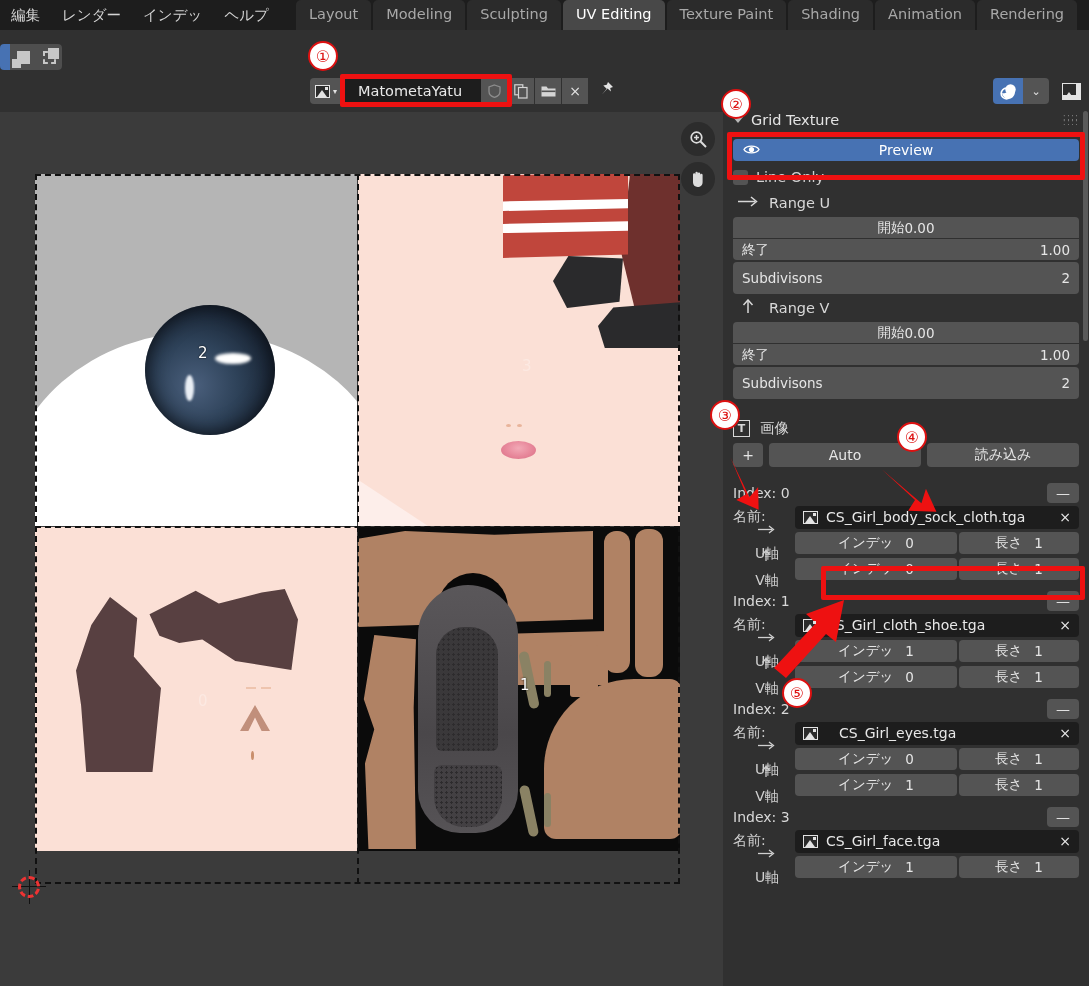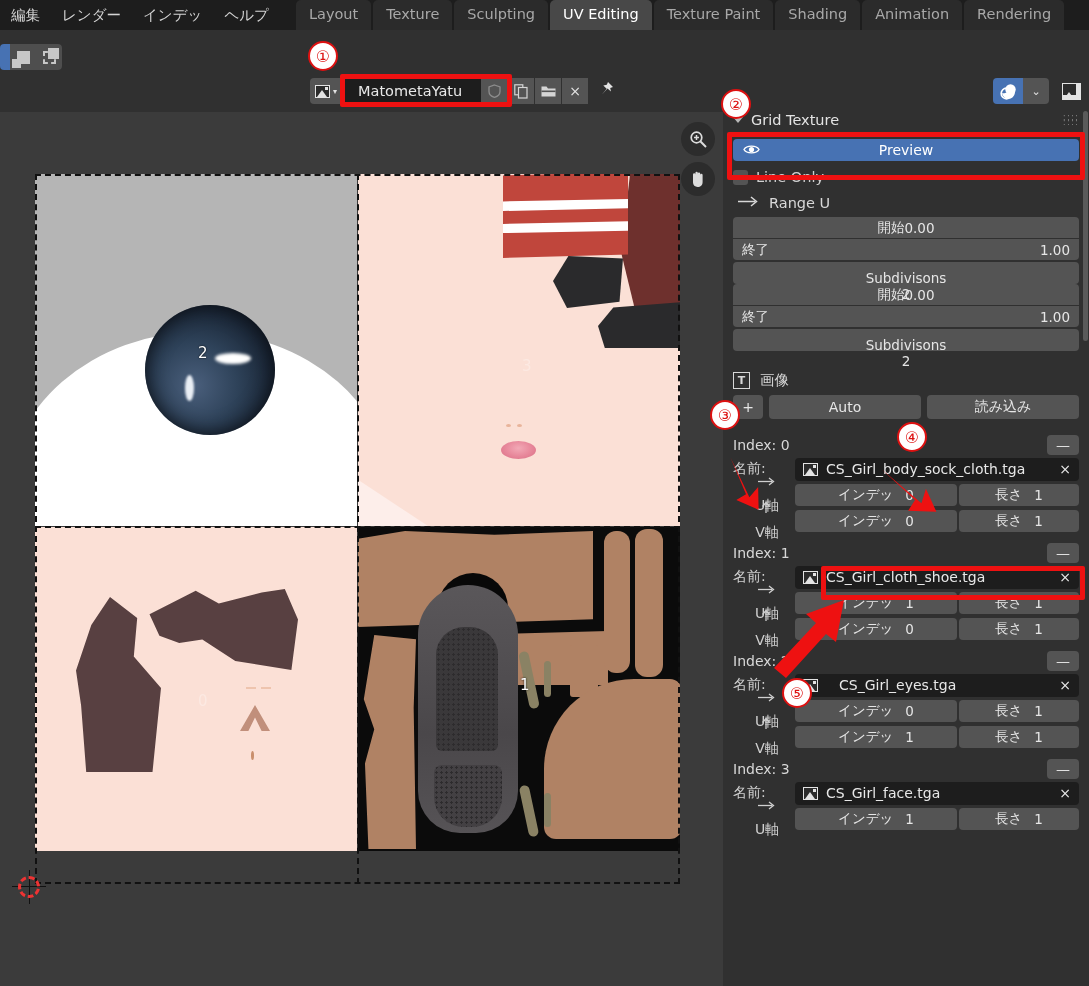--- a/index.html
+++ b/index.html
@@ -276,21 +276,21 @@
   .chk-row { display:flex; align-items:center; gap:8px; height:24px; color:#d0d0d0; font-size:14.5px; }
   .chkbox { width:15px; height:15px; background:#545454; border-radius:3px; }
   .sec-label { display:flex; align-items:center; gap:10px; color:#d8d8d8; font-size:14.5px; height:28px; padding-left:4px;}
   .field {
     height: 21px; background:#545454; border-radius:4px; color:#e6e6e6; font-size:13.5px;
     display:flex; align-items:center; justify-content:space-between; padding: 0 9px; margin-bottom:2px;
   }
   .field.r2 { border-radius:4px 4px 0 0; margin-bottom:1px;justify-content:center; }
   .field.r3 { border-radius:0 0 4px 4px; margin-bottom:2px; }
   .subdiv { height:22px; background:#545454; border-radius:4px; color:#e6e6e6; font-size:13.5px;
-            display:flex; align-items:center; justify-content:space-between; padding:8px 9px;flex-direction:column; }
+            display:flex; align-items:center; justify-content:space-between; padding:16px 9px; }
   .imgsec-title { display:flex; align-items:center; gap:10px; color:#d8d8d8; font-size:14.5px; height:30px; }
   .tex-icon {
     width:17px; height:17px; border:1.5px solid #d8d8d8; position:relative;
     display:flex; align-items:center; justify-content:center; font-size:11px; color:#d8d8d8; font-weight:bold;
   }
   .btnrow { display:flex; gap:6px; margin-bottom: 14px; }
   .gbtn2 { height:24px; background:#545454; border-radius:4px; color:#e6e6e6; font-size:14px;
            display:flex; align-items:center; justify-content:center; }
   .idx-block { margin-bottom: 8px; }
   .idx-head { display:flex; align-items:center; height:24px; color:#d8d8d8; font-size:14px; }
@@ -331,21 +331,21 @@
 <div id="app">
 
   <div class="topbar">
     <div class="menu-item">編集</div>
     <div class="menu-item">レンダー</div>
     <div class="menu-item">インデッ</div>
     <div class="menu-item">ヘルプ</div>
 
     <div class="tabs">
       <div class="wtab">Layout</div>
-      <div class="wtab">Texture</div>
+      <div class="wtab">Modeling</div>
       <div class="wtab">Sculpting</div>
       <div class="wtab active">UV Editing</div>
       <div class="wtab">Texture Paint</div>
       <div class="wtab">Shading</div>
       <div class="wtab">Animation</div>
       <div class="wtab">Rendering</div>
 
     </div>
   </div>
 
@@ -543,20 +543,29 @@
       </div>
       <div class="field r3">
         <span>終了</span>
         <span>1.00</span>
       </div>
       <div class="subdiv">
         <span>Subdivisons</span>
         <span>2</span>
       </div>
 
+      <div class="sec-label">
+        <span>
+          <svg width="22" height="15" viewBox="0 0 22 15">
+            <line x1="11" y1="14" x2="11" y2="2" stroke="#d8d8d8" stroke-width="1.5"></line>
+            <path d="M6.5 6 L11 1 L15.5 6" fill="none" stroke="#d8d8d8" stroke-width="1.5"></path>
+          </svg>
+        </span>
+        <span>Range V</span>
+      </div>
       <div class="field r2">
         <span>開始</span>
         <span>0.00</span>
       </div>
       <div class="field r3">
         <span>終了</span>
         <span>1.00</span>
       </div>
       <div class="subdiv">
         <span>Subdivisons</span>

